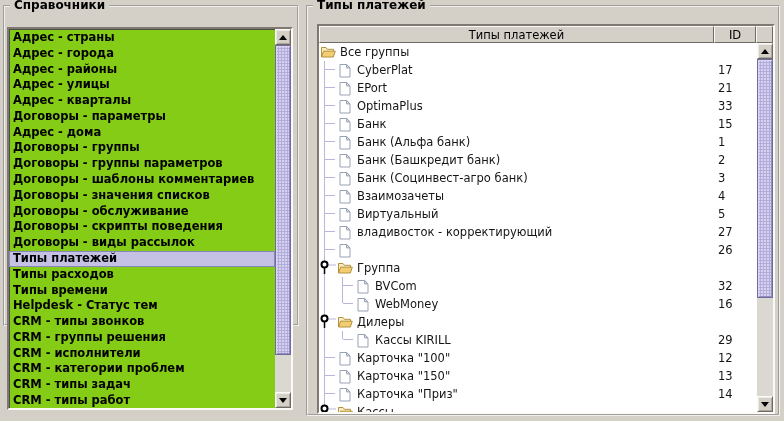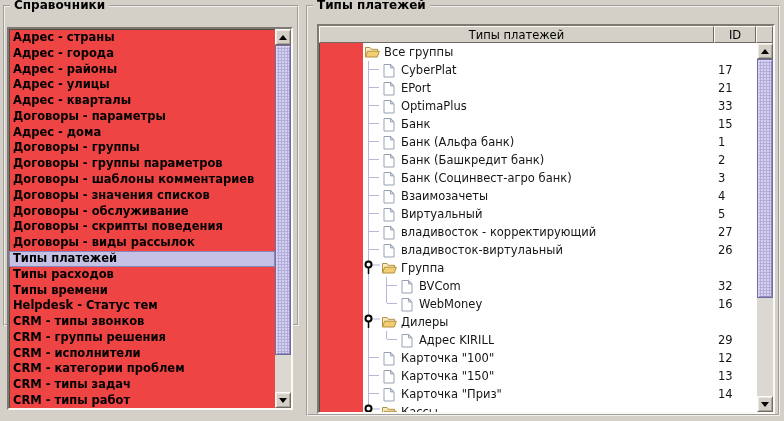--- a/index.html
+++ b/index.html
@@ -22,21 +22,21 @@
     background: var(--bg, #d4d0c8);
     padding: 0 4px;
     font-size: 12px; font-weight: bold; color: #000;
     line-height: 14px; white-space: nowrap;
   }
   #gb-left  { left: 3px;   top: 5px; width: 296px; height: 321px; }
   #gb-right { left: 306px; top: 5px; width: 474px; height: 411px; }
 
   
   .sunken {
-    background: #ef4444;
+    background: #84cc16;
     border: 2px solid;
     border-color: #7e7a72 #fbfaf7 #fbfaf7 #7e7a72;
     box-shadow: inset 1px 1px 0 #4e4b46;
   }
 
   
   #listbox { position: absolute; left: 2px; top: 20px; width: 286px; height: 383px; }
   .list-inner { position: absolute; left: 0; top: 0; right: 16px; bottom: 0; padding-top: 1px; overflow: hidden; }
   .list-item {
     height: 15.79px; line-height: 15.6px;
@@ -78,21 +78,21 @@
   .tree-header { height: 17px; display: flex; flex: none; }
   .th {
     background: var(--bg, #d4d0c8);
     border: 1px solid;
     border-color: #fbfaf7 #6f6b64 #6f6b64 #fbfaf7;
     font-size: 11.5px; color: #000;
     display: flex; align-items: center; justify-content: center;
     overflow: hidden; white-space: nowrap;
   }
   .th.name { flex: 1; } .th.id { width: 42px; flex: none; } .th.stub { width: 17px; flex: none; }
-  .tree-body { position: relative; flex: 1; display: flex; overflow: hidden; background: #fff; margin-left: 44px; }
+  .tree-body { position: relative; flex: 1; display: flex; overflow: hidden; background: #fff; }
   .rows { flex: 1; overflow: hidden; }
   .tree-row { height: 18px; display: flex; align-items: center; font-size: 11.5px; color: #151515; }
   .gutter { width: 18px; height: 18px; position: relative; flex: none; }
   .gutter.vline::before, .gutter.branch-mid::before, .gutter.branch-end::before {
     content:""; position:absolute; left:5px; top:0; width:1px; height:100%;
     background: var(--treeline, #b9b6da);
   }
   .gutter.branch-end::before { height: 8px; }
   .gutter.branch-mid::after, .gutter.branch-end::after {
     content:""; position:absolute; left:6px; top:8px; width:10px; height:1px;
@@ -291,21 +291,20 @@
             <span class="row-id">27</span>
           </div>
           <div class="tree-row">
             <span class="gutter branch-mid"></span>
             <span class="icon">
               <svg width="12" height="15" viewBox="0 0 12 15">
                 <path d="M1 1.5 H7.6 L11 4.9 V14 H1 Z" fill="#ffffff" stroke="#97a1b4" stroke-width="1"></path>
                 <path d="M7.6 1.5 V4.9 H11 Z" fill="#dfe5ee" stroke="#97a1b4" stroke-width="1"></path>
               </svg>
             </span>
-            <span class="row-label">владивосток-виртулаьный</span>
             <span class="row-fill"></span>
             <span class="row-id">26</span>
           </div>
           <div class="tree-row">
             <span class="gutter vline">
               <span class="pin"><svg width="18" height="18" viewBox="0 0 18 18">
                   <line x1="9" y1="6" x2="17" y2="6" stroke="#b9b6da" stroke-width="1"></line>
                   <line x1="5.5" y1="8.5" x2="5.5" y2="15" stroke="#000" stroke-width="1.5"></line>
                   <circle cx="5.5" cy="5.5" r="3" fill="#fff" stroke="#000" stroke-width="2"></circle>
                 </svg></span>
@@ -366,21 +365,21 @@
           </div>
           <div class="tree-row">
             <span class="gutter vline"></span>
             <span class="gutter branch-end"></span>
             <span class="icon">
               <svg width="12" height="15" viewBox="0 0 12 15">
                 <path d="M1 1.5 H7.6 L11 4.9 V14 H1 Z" fill="#ffffff" stroke="#97a1b4" stroke-width="1"></path>
                 <path d="M7.6 1.5 V4.9 H11 Z" fill="#dfe5ee" stroke="#97a1b4" stroke-width="1"></path>
               </svg>
             </span>
-            <span class="row-label">Адрес KIRILL</span>
+            <span class="row-label">Кассы KIRILL</span>
             <span class="row-fill"></span>
             <span class="row-id">29</span>
           </div>
           <div class="tree-row">
             <span class="gutter branch-mid"></span>
             <span class="icon">
               <svg width="12" height="15" viewBox="0 0 12 15">
                 <path d="M1 1.5 H7.6 L11 4.9 V14 H1 Z" fill="#ffffff" stroke="#97a1b4" stroke-width="1"></path>
                 <path d="M7.6 1.5 V4.9 H11 Z" fill="#dfe5ee" stroke="#97a1b4" stroke-width="1"></path>
               </svg>

